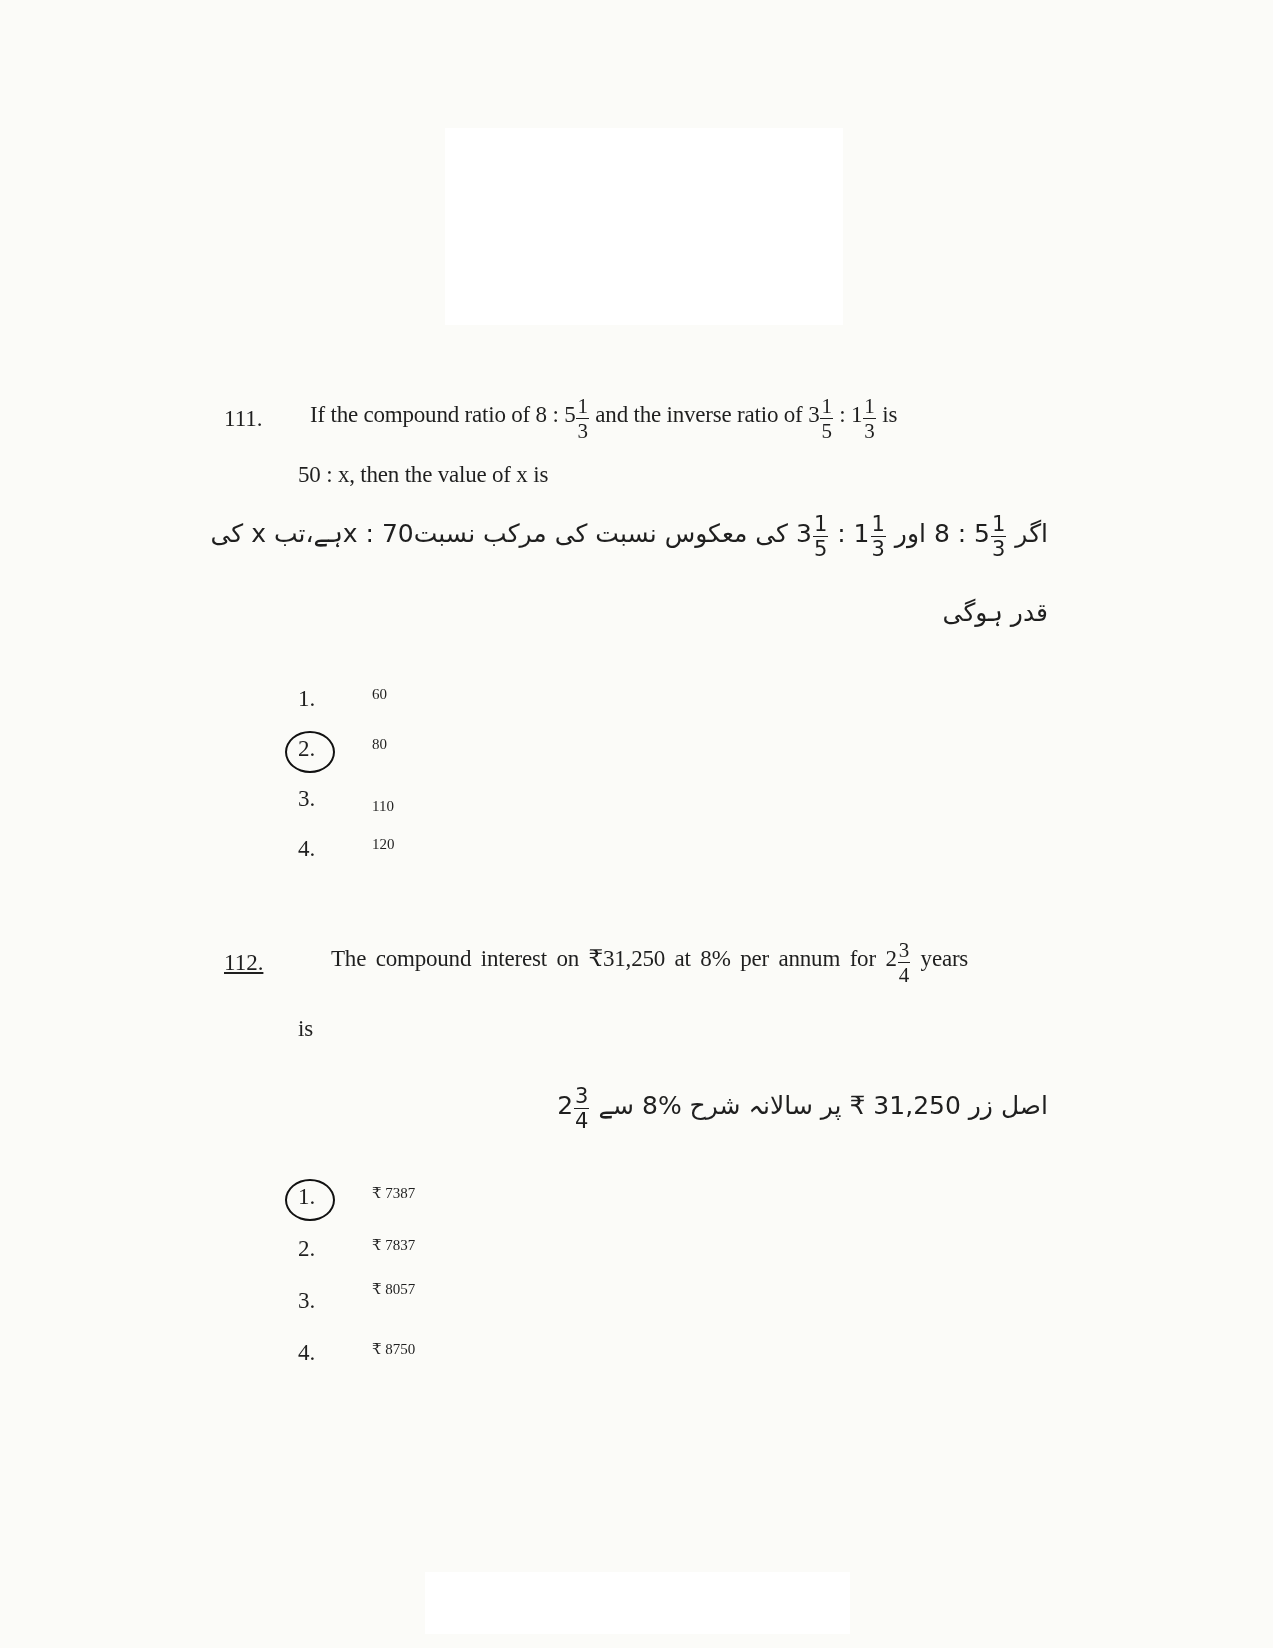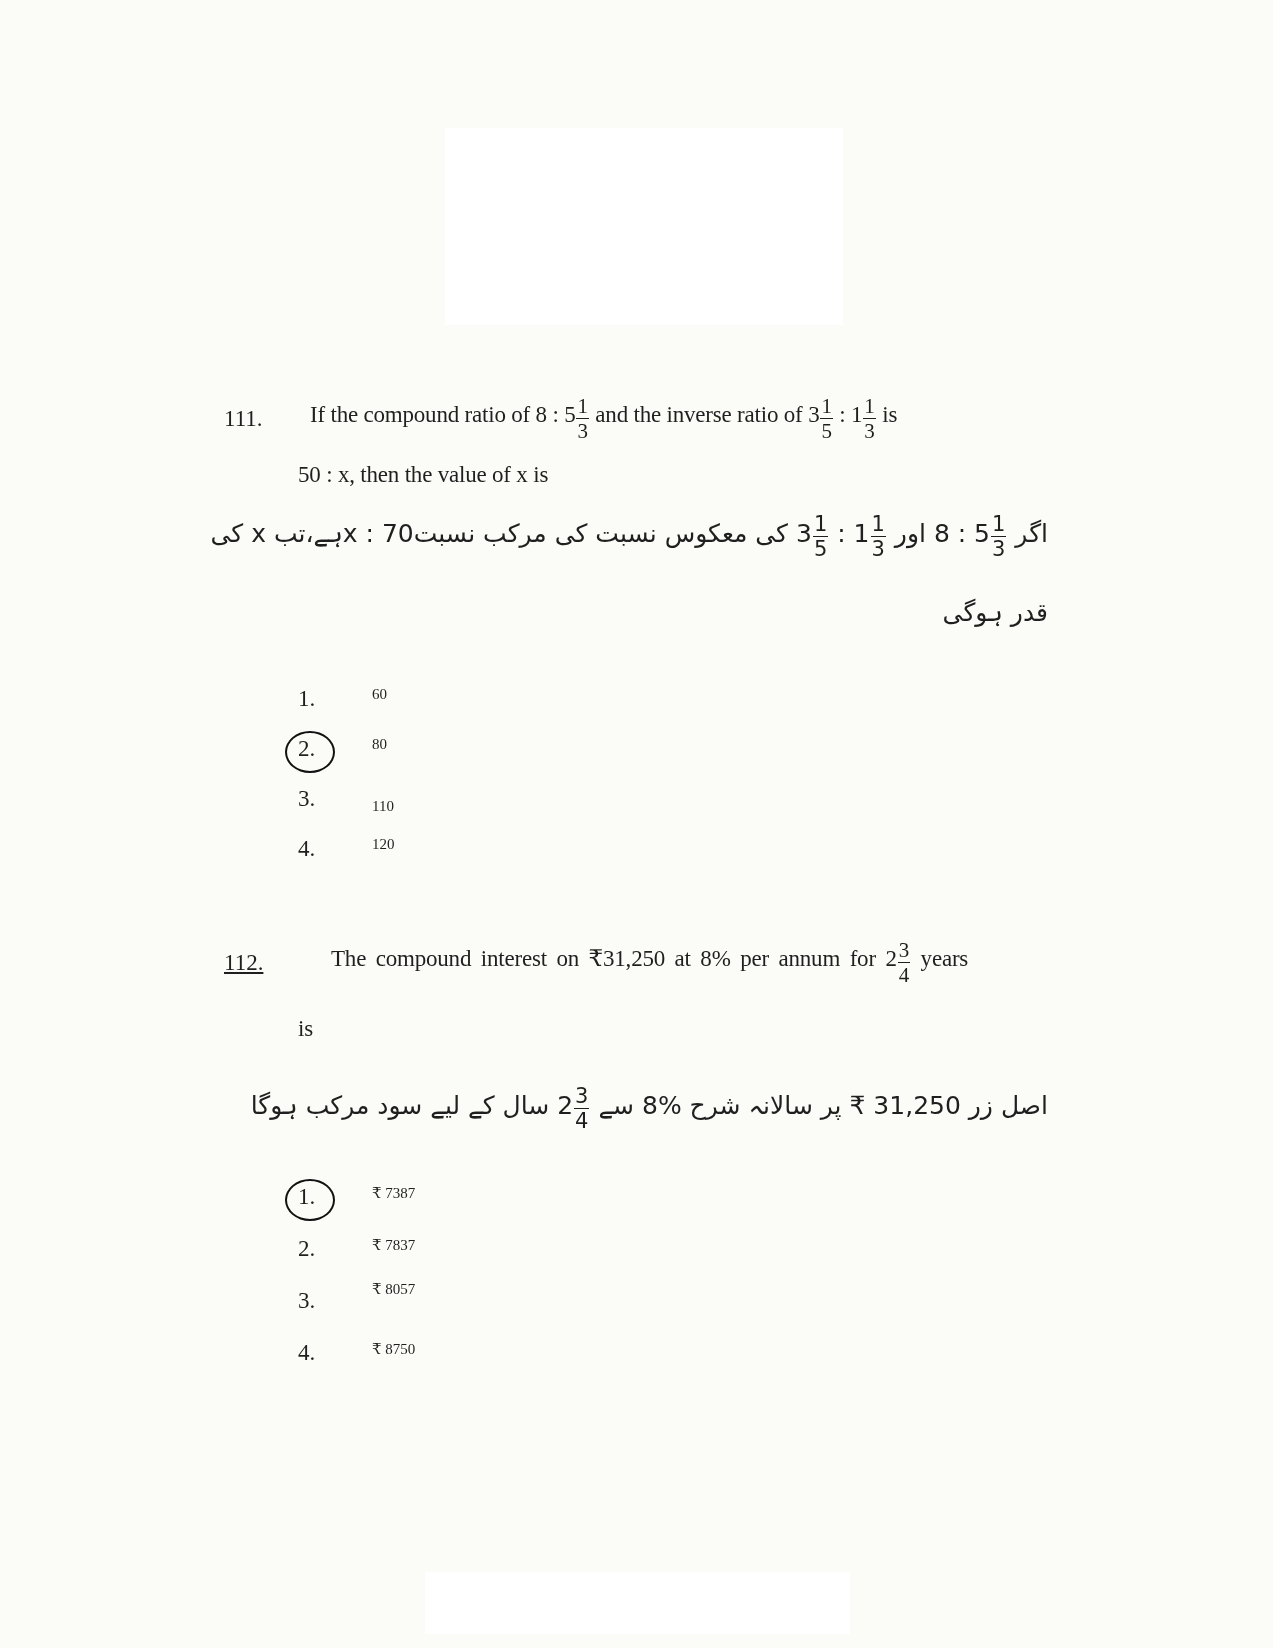--- a/index.html
+++ b/index.html
@@ -111,21 +111,20 @@
   <div class="abs urdu" style="right:225px;top:1084px;">
     <span>اصل زر</span>
     <span class="ltr">₹ 31,250</span>
     <span>پر سالانہ شرح</span>
     <span class="ltr">8%</span>
     <span>سے</span>
     <span class="ltr"><span>2</span><span class="frac">
           <span class="num">3</span>
           <span class="den">4</span>
         </span></span>
-    <span>سال کے لیے سود مرکب ہوگا</span>
   </div>
 
   <div>
     <div>
       <div class="circle" style="left:285px;top:1179px;"></div>
       <span class="abs opt-num" style="left:298px;top:1184px;">1.</span>
       <span class="abs opt-val" style="left:372px;top:1184px;">₹ 7387</span>
     </div>
     <div>
       <span class="abs opt-num" style="left:298px;top:1236px;">2.</span>

